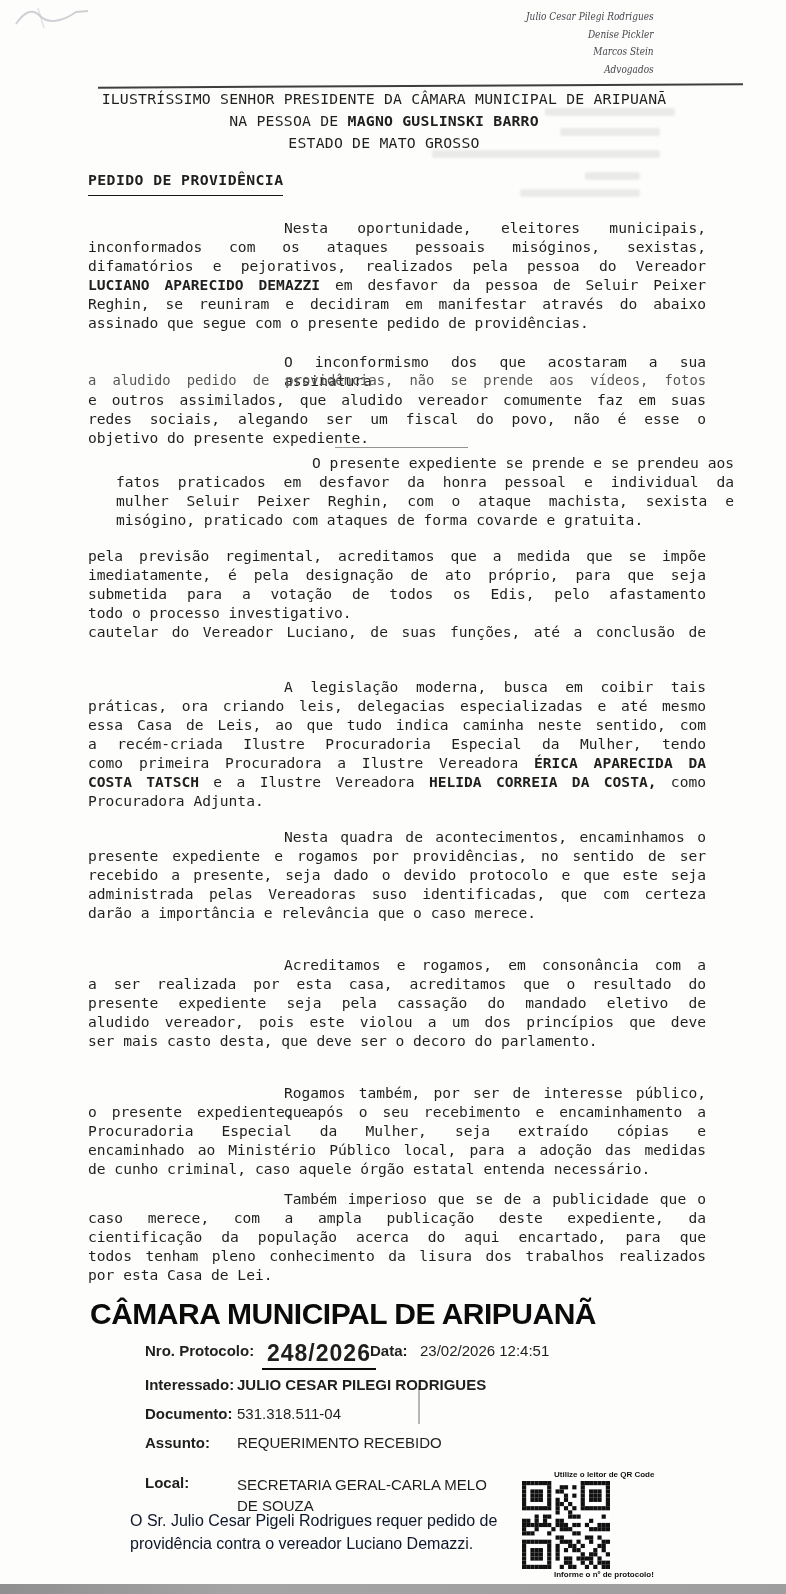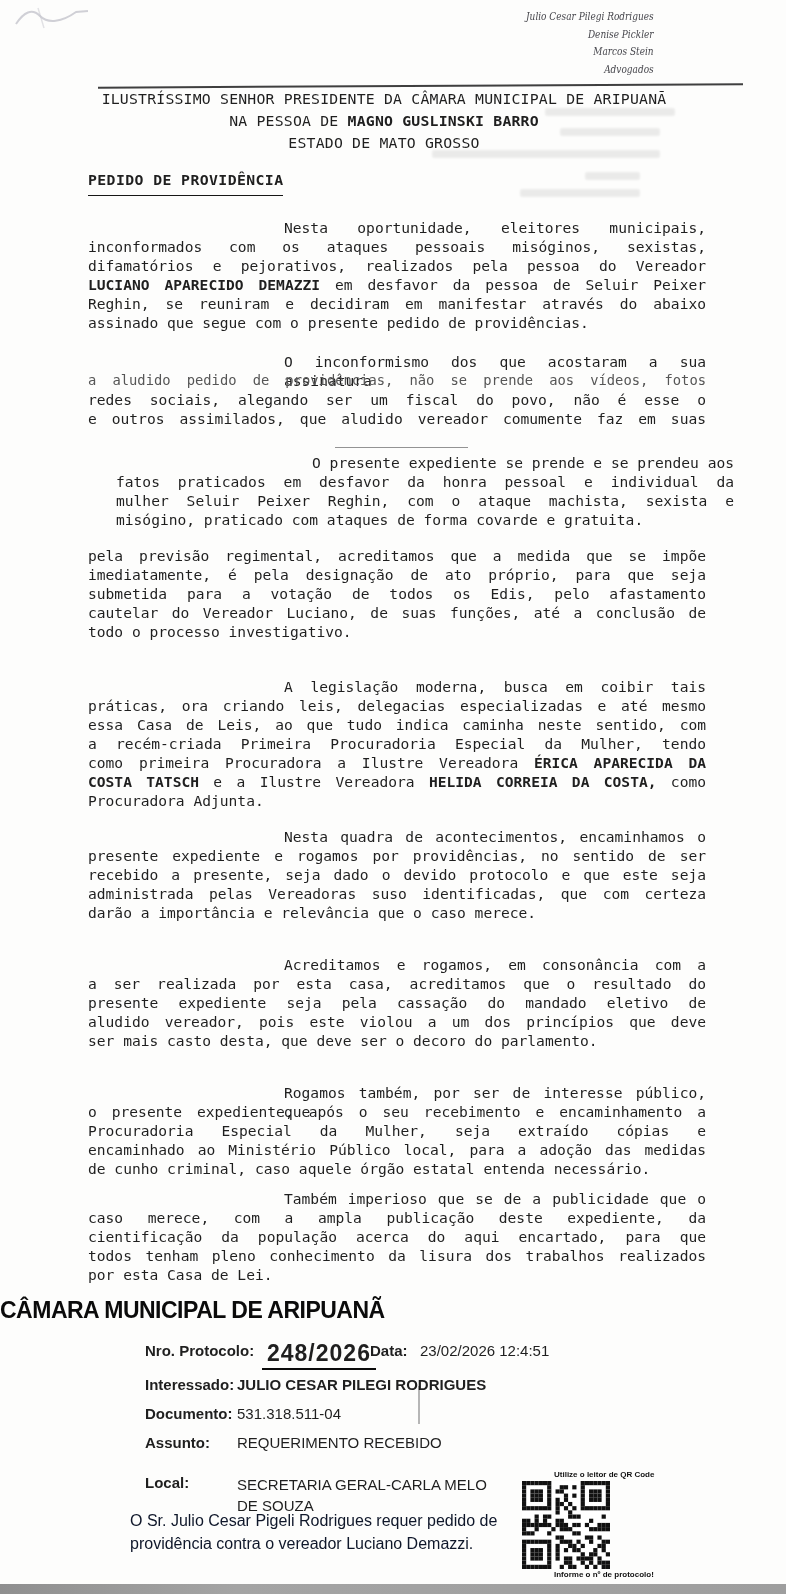--- a/index.html
+++ b/index.html
@@ -28,22 +28,22 @@
   .line{height:19px;line-height:19px;text-align:justify;text-align-last:justify;white-space:normal;}
   .line.first{padding-left:196px;}
   .line.last{text-align-last:left;}
   .line.faint{color:#565656;font-size:13.8px;}
   
   .artifact-line{position:absolute;left:335px;top:447px;width:133px;height:1px;background:rgba(60,60,60,.55);}
   .vline{position:absolute;left:418px;top:1386px;width:1.5px;height:38px;background:rgba(0,0,0,.28);}
   .bleed{position:absolute;background:#000;opacity:.07;filter:blur(1px);border-radius:2px;}
   .scribble{position:absolute;left:10px;top:2px;}
   .band{position:absolute;left:0;top:1584px;width:786px;height:10px;background:linear-gradient(90deg,#8f8f8f,#a4a4a4 30%,#9e9e9e);}
-  .stamp-title{position:absolute;left:0;top:1297px;width:686px;text-align:left;
-    font-family:"Liberation Sans","DejaVu Sans",sans-serif;font-weight:bold;font-size:23px;letter-spacing:-.5px;color:#0b0b0b;}
+  .stamp-title{position:absolute;left:0;top:1297px;width:686px;text-align:center;
+    font-family:"Liberation Sans","DejaVu Sans",sans-serif;font-weight:bold;font-size:30px;letter-spacing:-.5px;color:#0b0b0b;}
   .srow{position:absolute;font-family:"Liberation Sans","DejaVu Sans",sans-serif;font-size:15px;}
   .slabel{font-weight:bold;}
   .proto-val{font-weight:bold;font-size:23px;letter-spacing:1px;border-bottom:2.2px solid #0b0b0b;padding:0 5px 1px 5px;}
   .summary{position:absolute;left:130px;top:1509px;width:392px;
     font-family:"Liberation Sans","DejaVu Sans",sans-serif;font-size:16px;line-height:23px;color:#0f172a;}
   
   .qr-block{position:absolute;left:518px;top:1470px;width:96px;text-align:center;
     font-family:"Liberation Sans","DejaVu Sans",sans-serif;}
   .qr-cap{font-size:8px;font-weight:bold;color:#111;line-height:9px;white-space:nowrap;padding-left:36px;}
   .qr-svg{display:block;margin:2px auto 1px auto;background:#fff;}
@@ -85,41 +85,42 @@
         <div class="line first"><span>Nesta oportunidade, eleitores municipais,</span></div>
         <div class="line"><span>inconformados com os ataques pessoais misóginos, sexistas,</span></div>
         <div class="line"><span>difamatórios e pejorativos, realizados pela pessoa do Vereador</span></div>
         <div class="line"><span class="b">LUCIANO APARECIDO DEMAZZI</span><span> em desfavor da pessoa de Seluir Peixer</span></div>
         <div class="line"><span>Reghin, se reuniram e decidiram em manifestar através do abaixo</span></div>
         <div class="line last"><span>assinado que segue com o presente pedido de providências.</span></div>
       </div>
       <div class="para" style="top: 352px;">
         <div class="line first"><span>O inconformismo dos que acostaram a sua assinatura</span></div>
         <div class="line faint"><span>a aludido pedido de providências, não se prende aos vídeos, fotos</span></div>
+        <div class="line"><span>e outros assimilados, que aludido vereador comumente faz em suas</span></div>
         <div class="line"><span>redes sociais, alegando ser um fiscal do povo, não é esse o</span></div>
-        <div class="line"><span>e outros assimilados, que aludido vereador comumente faz em suas</span></div>
+        <div class="line last"><span>objetivo do presente expediente.</span></div>
       </div>
       <div class="para" style="top: 453px; margin-left: 28px;">
         <div class="line first"><span>O presente expediente se prende e se prendeu aos</span></div>
         <div class="line"><span>fatos praticados em desfavor da honra pessoal e individual da</span></div>
         <div class="line"><span>mulher Seluir Peixer Reghin, com o ataque machista, sexista e</span></div>
         <div class="line last"><span>misógino, praticado com ataques de forma covarde e gratuita.</span></div>
       </div>
       <div class="para" style="top: 546px;">
         <div class="line"><span>pela previsão regimental, acreditamos que a medida que se impõe</span></div>
         <div class="line"><span>imediatamente, é pela designação de ato próprio, para que seja</span></div>
         <div class="line"><span>submetida para a votação de todos os Edis, pelo afastamento</span></div>
+        <div class="line last"><span>todo o processo investigativo.</span></div>
         <div class="line"><span>cautelar do Vereador Luciano, de suas funções, até a conclusão de</span></div>
-        <div class="line last"><span>todo o processo investigativo.</span></div>
       </div>
       <div class="para" style="top: 677px;">
         <div class="line first"><span>A legislação moderna, busca em coibir tais</span></div>
         <div class="line"><span>práticas, ora criando leis, delegacias especializadas e até mesmo</span></div>
         <div class="line"><span>essa Casa de Leis, ao que tudo indica caminha neste sentido, com</span></div>
-        <div class="line"><span>a recém-criada Primeira Procuradoria Especial da Mulher, tendo</span></div>
+        <div class="line"><span>a recém-criada Ilustre Procuradoria Especial da Mulher, tendo</span></div>
         <div class="line"><span>como primeira Procuradora a Ilustre Vereadora </span><span class="b">ÉRICA APARECIDA DA</span></div>
         <div class="line"><span class="b">COSTA TATSCH</span><span> e a Ilustre Vereadora </span><span class="b">HELIDA CORREIA DA COSTA,</span><span> como</span></div>
         <div class="line last"><span>Procuradora Adjunta.</span></div>
       </div>
       <div class="para" style="top: 827px;">
         <div class="line first"><span>Nesta quadra de acontecimentos, encaminhamos o</span></div>
         <div class="line"><span>presente expediente e rogamos por providências, no sentido de ser</span></div>
         <div class="line"><span>recebido a presente, seja dado o devido protocolo e que este seja</span></div>
         <div class="line"><span>administrada pelas Vereadoras suso identificadas, que com certeza</span></div>
         <div class="line last"><span>darão a importância e relevância que o caso merece.</span></div>

